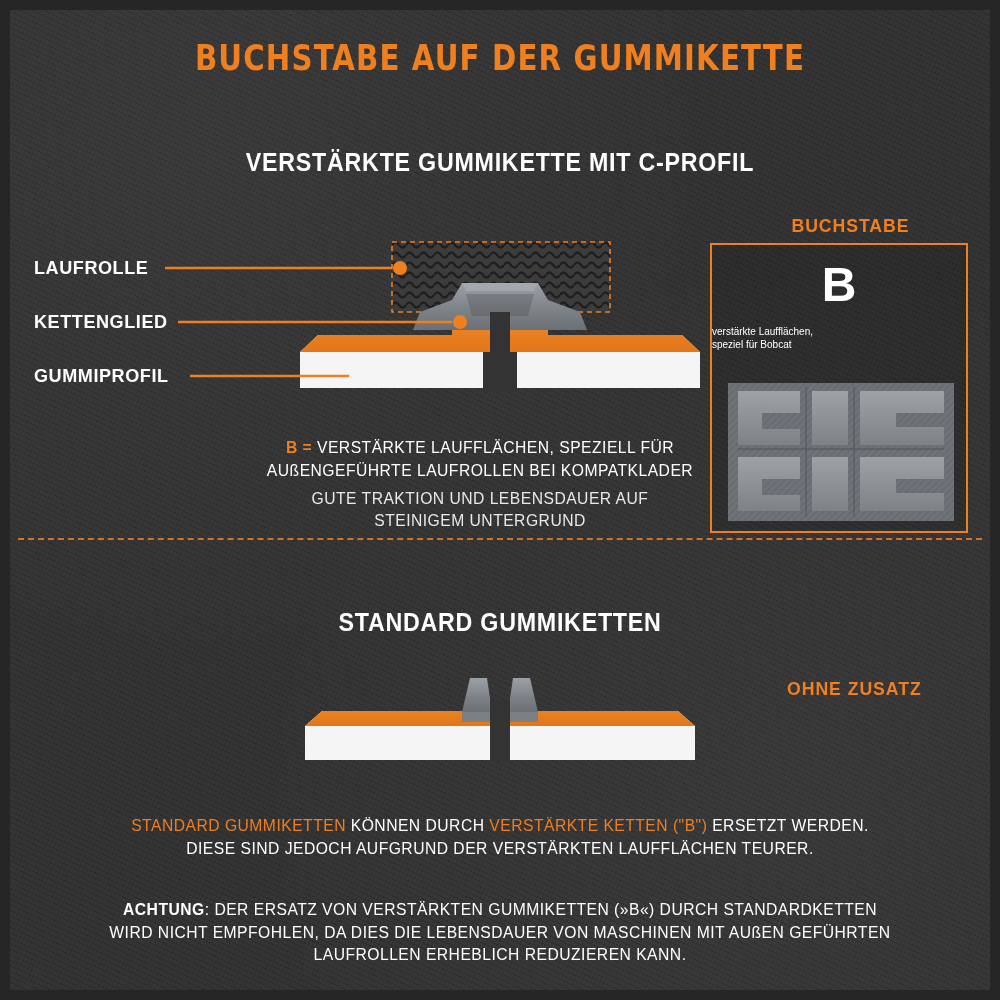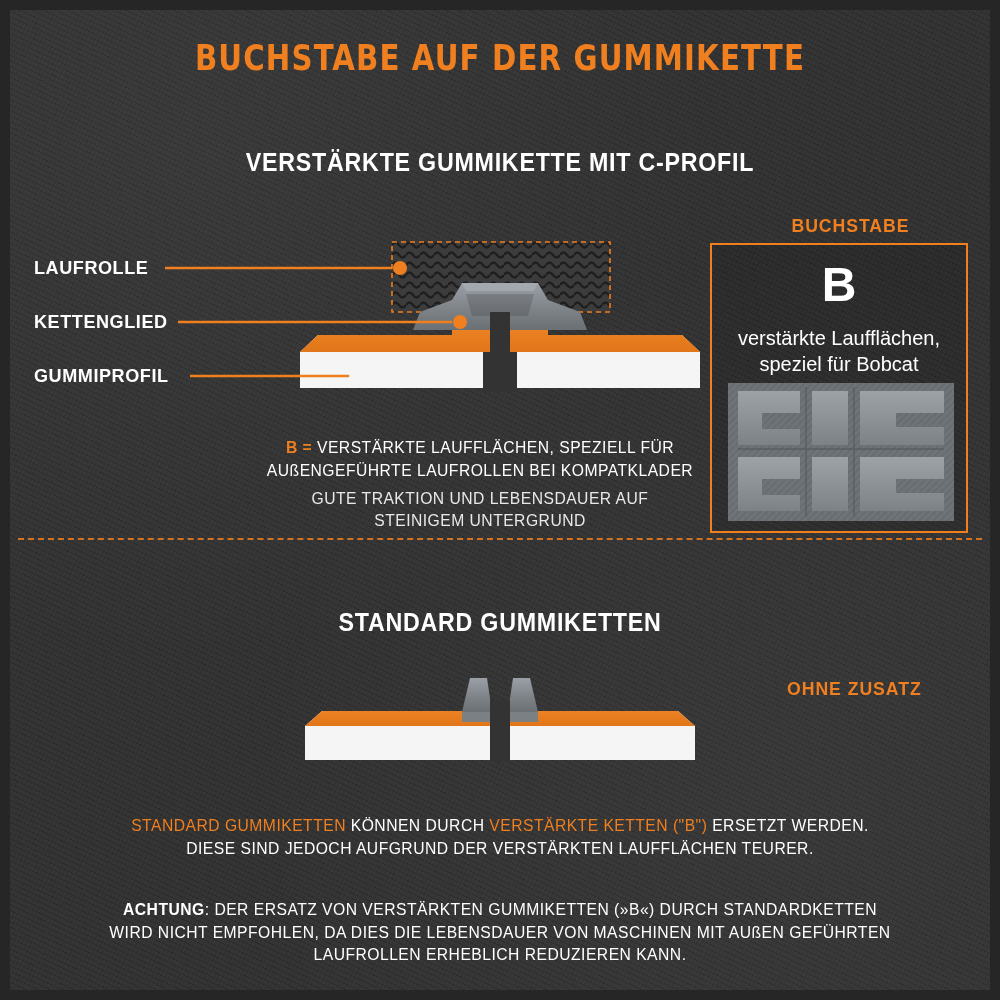--- a/index.html
+++ b/index.html
@@ -150,22 +150,21 @@
     text-align: center;
     font-size: 48px;
     font-weight: bold;
     color: #ffffff;
   }
   #b-caption {
     position: absolute;
     top: 80px;
     left: 0;
     width: 100%;
-    text-align: center;
-    font-size: 20px;
+    font-size: 10px;
     line-height: 1.3;
     color: #ffffff;
     white-space: pre-line;
   }
   #b-tread {
     position: absolute;
     top: 138px;
     left: 16px;
     width: 226px;
     height: 138px;

